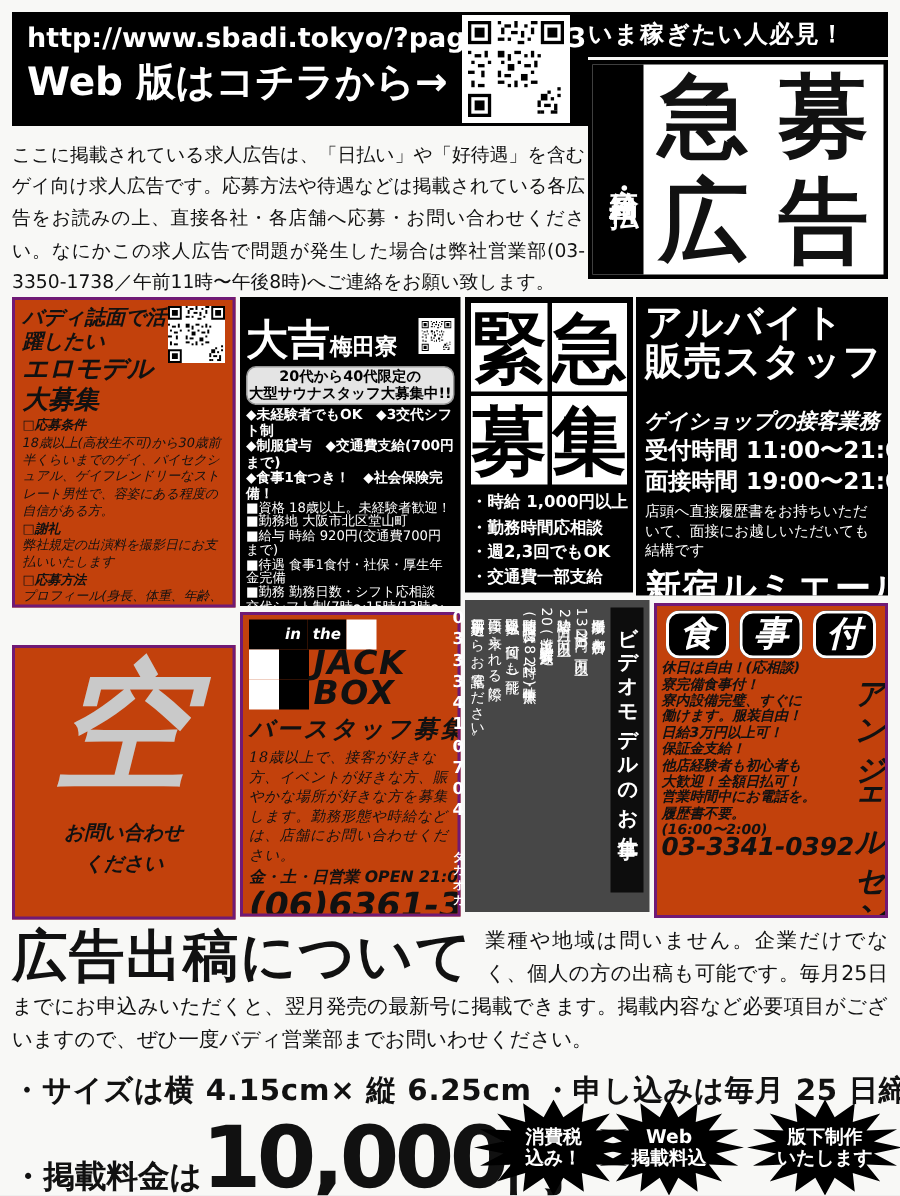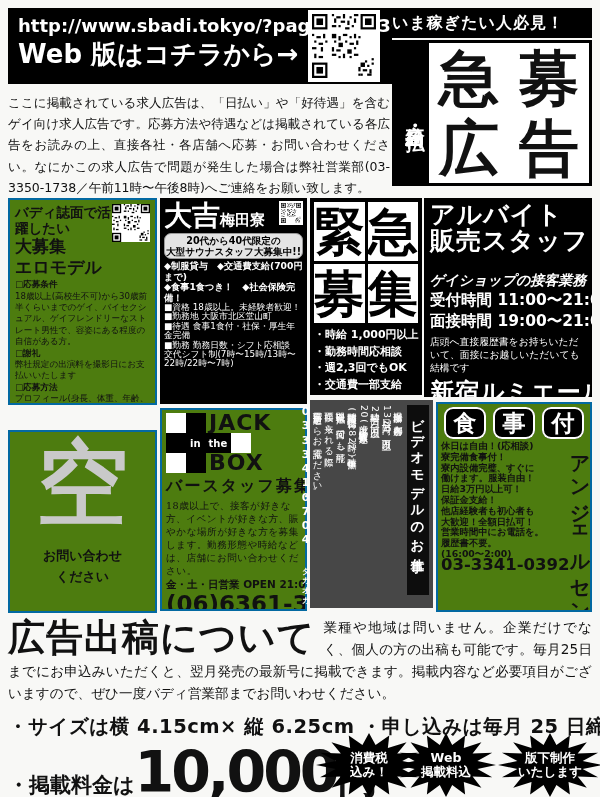--- a/index.html
+++ b/index.html
@@ -22,34 +22,34 @@
   #tr-box{border:3px solid #000;background:#fff;display:flex;height:146px;margin-top:2px;box-sizing:border-box;}
   #tr-strip{background:#000;color:#fff;width:34px;font-weight:800;font-size:19px;
             text-align:center;padding-top:6px;letter-spacing:2px;}
   #tr-grid{flex:1;display:grid;grid-template-columns:1fr 1fr;grid-template-rows:1fr 1fr;place-items:center;}
   .bigchar{font-size:60px;font-weight:900;line-height:1;}
 
   
   #intro{left:8px;top:92px;width:382px;font-size:12.5px;line-height:21.2px;text-align:justify;}
 
   
-  .adw{background:#4d7c0f;border:2px solid #0369a1;overflow:hidden;}
+  .adw{background:#c2410c;border:2px solid #701a75;overflow:hidden;font-style:italic;}
   .adb{background:#000;color:#fff;overflow:hidden;}
 
   
   #ad-model{left:8px;top:198px;width:149px;height:207px;padding:4px 5px;}
   .model-hd{display:flex;justify-content:space-between;}
   .model-t1{font-size:13.5px;font-weight:800;line-height:1.2;}
   .model-t2{font-size:17px;font-weight:800;line-height:1.2;}
   #model-qr{width:38px;height:38px;flex:0 0 38px;}
   .model-body{font-size:8.6px;line-height:11.4px;margin-top:2px;}
   .msec{font-weight:bold;}
 
   
-  #ad-dk{left:160px;top:198px;width:147px;height:206px;padding:3px 4px;}
+  #ad-dk{left:160px;top:198px;width:147px;height:206px;padding:14px 4px;}
   .dk-hd{display:flex;align-items:flex-start;height:30px;}
   .dk-big{font-size:28px;font-weight:900;line-height:30px;}
   .dk-small{font-size:15px;font-weight:800;line-height:1;margin-top:12px;}
   .dk-qr{width:24px;height:24px;background:#fff;padding:2px;margin-left:auto;box-sizing:border-box;}
   .dk-sub{background:#e4e4e4;color:#000;border:1px solid #999;border-radius:7px;text-align:center;
           font-size:9.6px;font-weight:800;line-height:11px;padding:1px 0;margin:2px 0;}
   .dk-di{font-size:9.2px;font-weight:800;line-height:10.5px;}
   .dk-it{font-size:8.8px;line-height:9.4px;}
 
   
@@ -232,22 +232,22 @@
       </div>
     </div>
   </div>
 
   <div id="intro" class="abs">ここに掲載されている求人広告は、「日払い」や「好待遇」を含むゲイ向け求人広告です。応募方法や待遇などは掲載されている各広告をお読みの上、直接各社・各店舗へ応募・お問い合わせください。なにかこの求人広告で問題が発生した場合は弊社営業部(03-3350-1738／午前11時〜午後8時)へご連絡をお願い致します。</div>
 
   <div id="ad-model" class="abs adw">
     <div class="model-hd">
       <div>
         <div class="model-t1">バディ誌面で活躍したい</div>
+        <div class="model-t2">エロモデル</div>
         <div class="model-t2">大募集</div>
-        <div class="model-t2">エロモデル</div>
       </div>
       <div id="model-qr">
         <svg class="qr" viewBox="0 0 29 29">
             <use href="#qr-sym"></use>
           </svg>
       </div>
     </div>
     <div class="model-body">
       <div class="msec">□応募条件</div>
       <div>18歳以上(高校生不可)から30歳前半くらいまでのゲイ、バイセクシュアル、ゲイフレンドリーなストレート男性で、容姿にある程度の自信がある方。</div>
@@ -266,24 +266,26 @@
       <span class="dk-qr">
         <svg class="qr" viewBox="0 0 29 29">
             <use href="#qr-sym"></use>
           </svg>
       </span>
     </div>
     <div class="dk-sub">
       <div>20代から40代限定の</div>
       <div>大型サウナスタッフ大募集中!!</div>
     </div>
+    <div class="dk-di">◆未経験者でもOK　◆3交代シフト制</div>
     <div class="dk-di">◆制服貸与　◆交通費支給(700円まで)</div>
     <div class="dk-di">◆食事1食つき！　◆社会保険完備！</div>
     <div class="dk-it">■資格 18歳以上。未経験者歓迎！</div>
     <div class="dk-it">■勤務地 大阪市北区堂山町</div>
+    <div class="dk-it">■給与 時給 920円(交通費700円まで)</div>
     <div class="dk-it">■待遇 食事1食付・社保・厚生年金完備</div>
     <div class="dk-it">■勤務 勤務日数・シフト応相談</div>
     <div class="dk-it">交代シフト制(7時〜15時/13時〜22時/22時〜7時)</div>
 
   </div>
 
   <div id="ad-kk" class="abs adb">
     <div class="kk-grid">
       <div class="kk-tile">
           <span class="kk-char">緊</span>
@@ -322,29 +324,29 @@
     <div class="vc-char">空</div>
     <div class="vc-note">
       <div>お問い合わせ</div>
       <div>ください</div>
     </div>
   </div>
 
   <div id="ad-jk" class="abs adw">
     <div>
       <div class="jk-r">
-        <span class="jk-c cw"></span>
-          <span class="jk-c cb"></span>
-        <span class="jk-jack">JACK</span>
-      </div>
-      <div class="jk-r">
         <span class="jk-c cb"></span>
         <span class="jk-sm">in</span>
         <span class="jk-sm">the</span>
         <span class="jk-c cw"></span>
+      </div>
+      <div class="jk-r">
+        <span class="jk-c cw"></span>
+          <span class="jk-c cb"></span>
+        <span class="jk-jack">JACK</span>
       </div>
       <div class="jk-r">
         <span class="jk-c cw"></span>
           <span class="jk-c cb"></span>
         <span class="jk-box">BOX</span>
       </div>
     </div>
     <div class="jk-title">バースタッフ募集</div>
     <div class="jk-body">18歳以上で、接客が好きな方、イベントが好きな方、賑やかな場所が好きな方を募集します。勤務形態や時給などは、店舗にお問い合わせください。</div>
     <div class="jk-open">金・土・日営業 OPEN 21:00〜</div>

